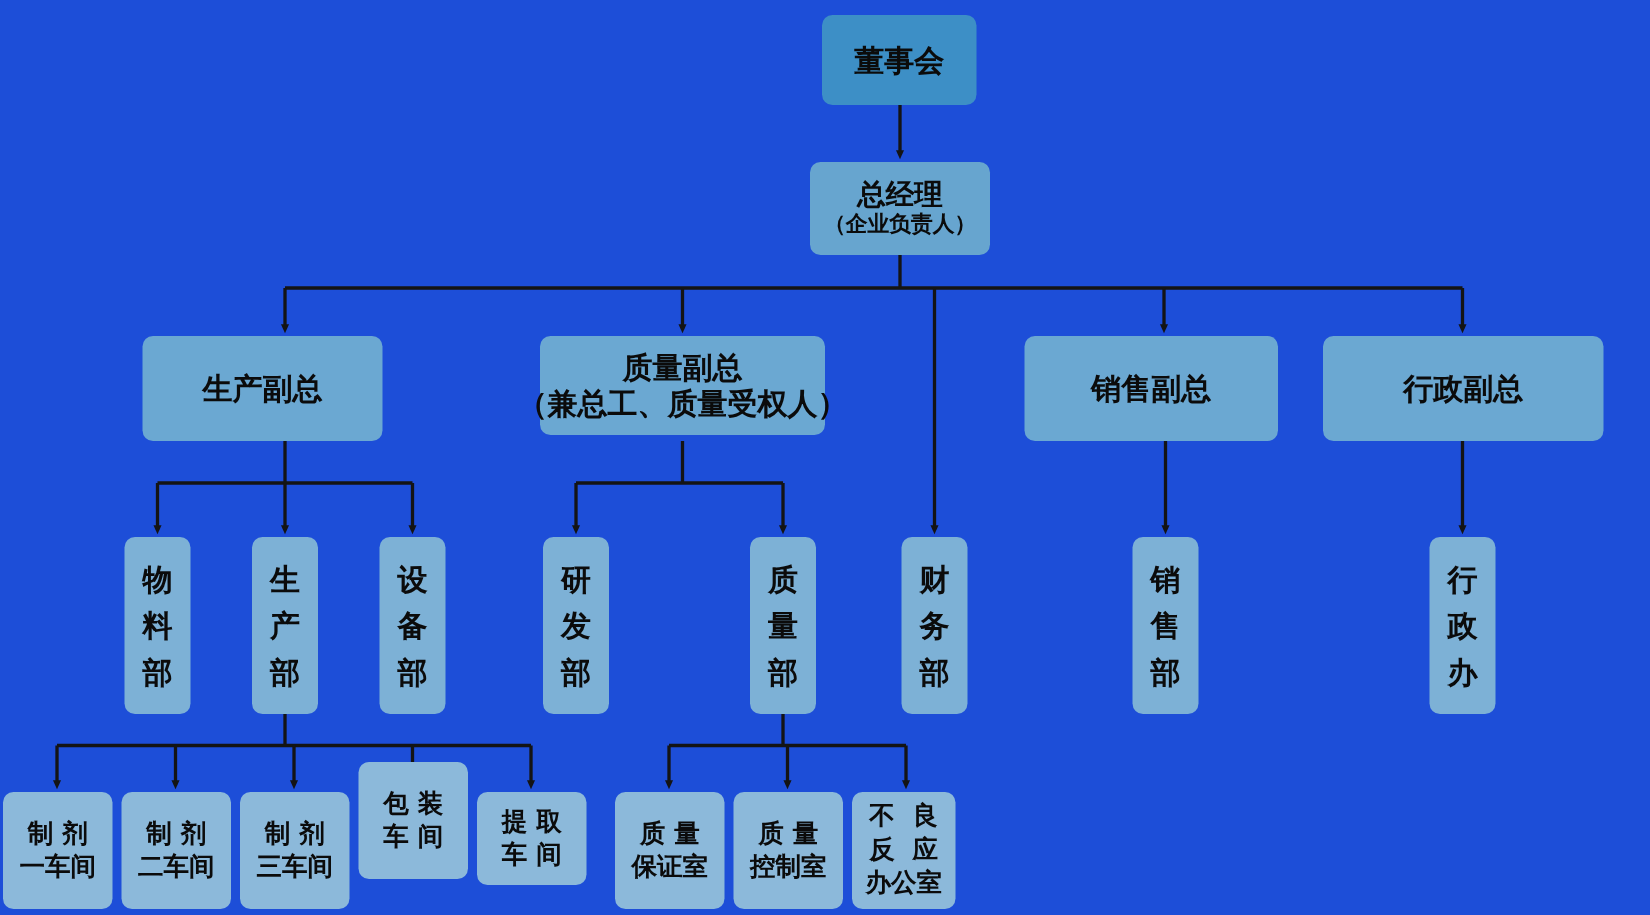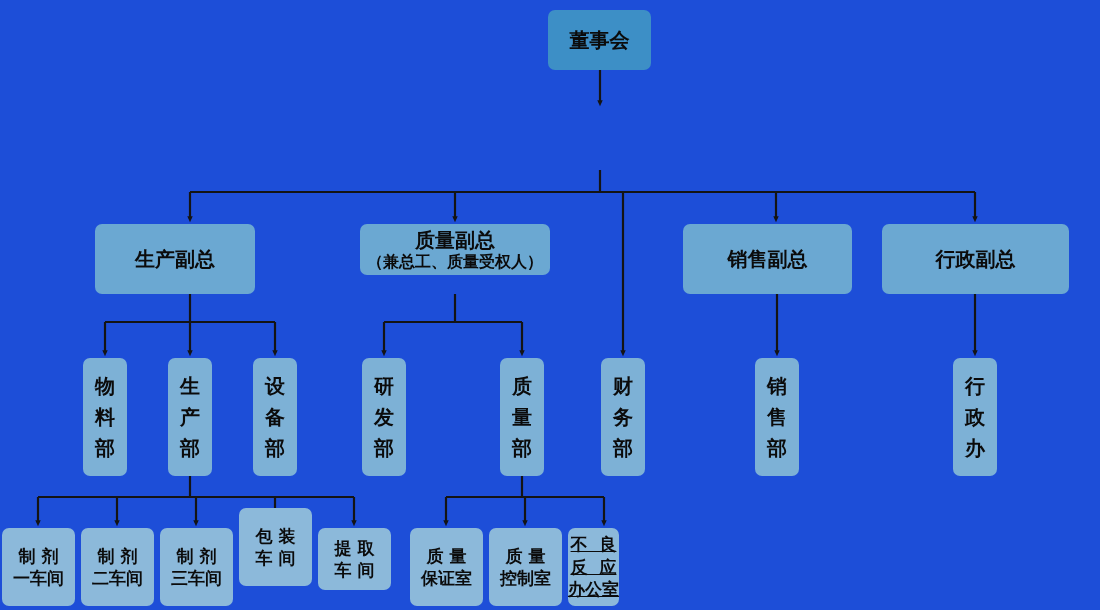--- a/index.html
+++ b/index.html
@@ -56,21 +56,21 @@
   .tier-gm .sub {
     font-size: 14.5px;
     font-weight: 700;
   }
   .tier-vp {
     background: #6ba8d2;
     font-size: 20px;
     font-weight: 700;
   }
   .tier-vp .sub {
-    font-size: 16px;
+    font-size: 20px;
     font-weight: 700;
   }
   .tier-dept {
     background: #7db1d6;
     font-size: 20px;
     font-weight: 700;
   }
   .tier-dept .line {
     line-height: 1.55;
   }
@@ -137,26 +137,30 @@
       <line x1="446" y1="497" x2="446" y2="523" marker-end="url(#arrowhead)"></line>
       <line x1="525" y1="497" x2="525" y2="523" marker-end="url(#arrowhead)"></line>
       <line x1="604" y1="497" x2="604" y2="523" marker-end="url(#arrowhead)"></line>
     </g>
   </svg>
 
   <div class="node tier-board" style="left: 548px; top: 10px; width: 103px; height: 60px;">
     <span class="line">董事会</span>
   </div>
 
+  <div class="node tier-gm" style="left: 540px; top: 108px; width: 120px; height: 62px;">
+    <span class="line">总经理</span>
+    <span class="line sub">（企业负责人）</span>
+  </div>
 
   <div class="node tier-vp" style="left: 95px; top: 224px; width: 160px; height: 70px;">
     <span class="line">生产副总</span>
   </div>
 
-  <div class="node tier-vp" style="left: 360px; top: 224px; width: 190px; height: 51px;">
+  <div class="node tier-vp" style="left: 360px; top: 224px; width: 190px; height: 66px;">
     <span class="line">质量副总</span>
     <span class="line sub">（兼总工、质量受权人）</span>
   </div>
 
   <div class="node tier-vp" style="left: 683px; top: 224px; width: 169px; height: 70px;">
     <span class="line">销售副总</span>
   </div>
 
   <div class="node tier-vp" style="left: 882px; top: 224px; width: 187px; height: 70px;">
     <span class="line">行政副总</span>
@@ -238,19 +242,19 @@
   <div class="node tier-unit" style="left: 410px; top: 528px; width: 73px; height: 78px;">
     <span class="line">质 量</span>
     <span class="line">保证室</span>
   </div>
 
   <div class="node tier-unit" style="left: 489px; top: 528px; width: 73px; height: 78px;">
     <span class="line">质 量</span>
     <span class="line">控制室</span>
   </div>
 
-  <div class="node tier-unit" style="left: 568px; top: 528px; width: 51px; height: 78px; text-decoration: underline;">
+  <div class="node tier-unit" style="left: 568px; top: 528px; width: 69px; height: 78px;">
     <span class="line">不  良</span>
     <span class="line">反  应</span>
     <span class="line">办公室</span>
   </div>
 
 </div>
 
 </body></html>

